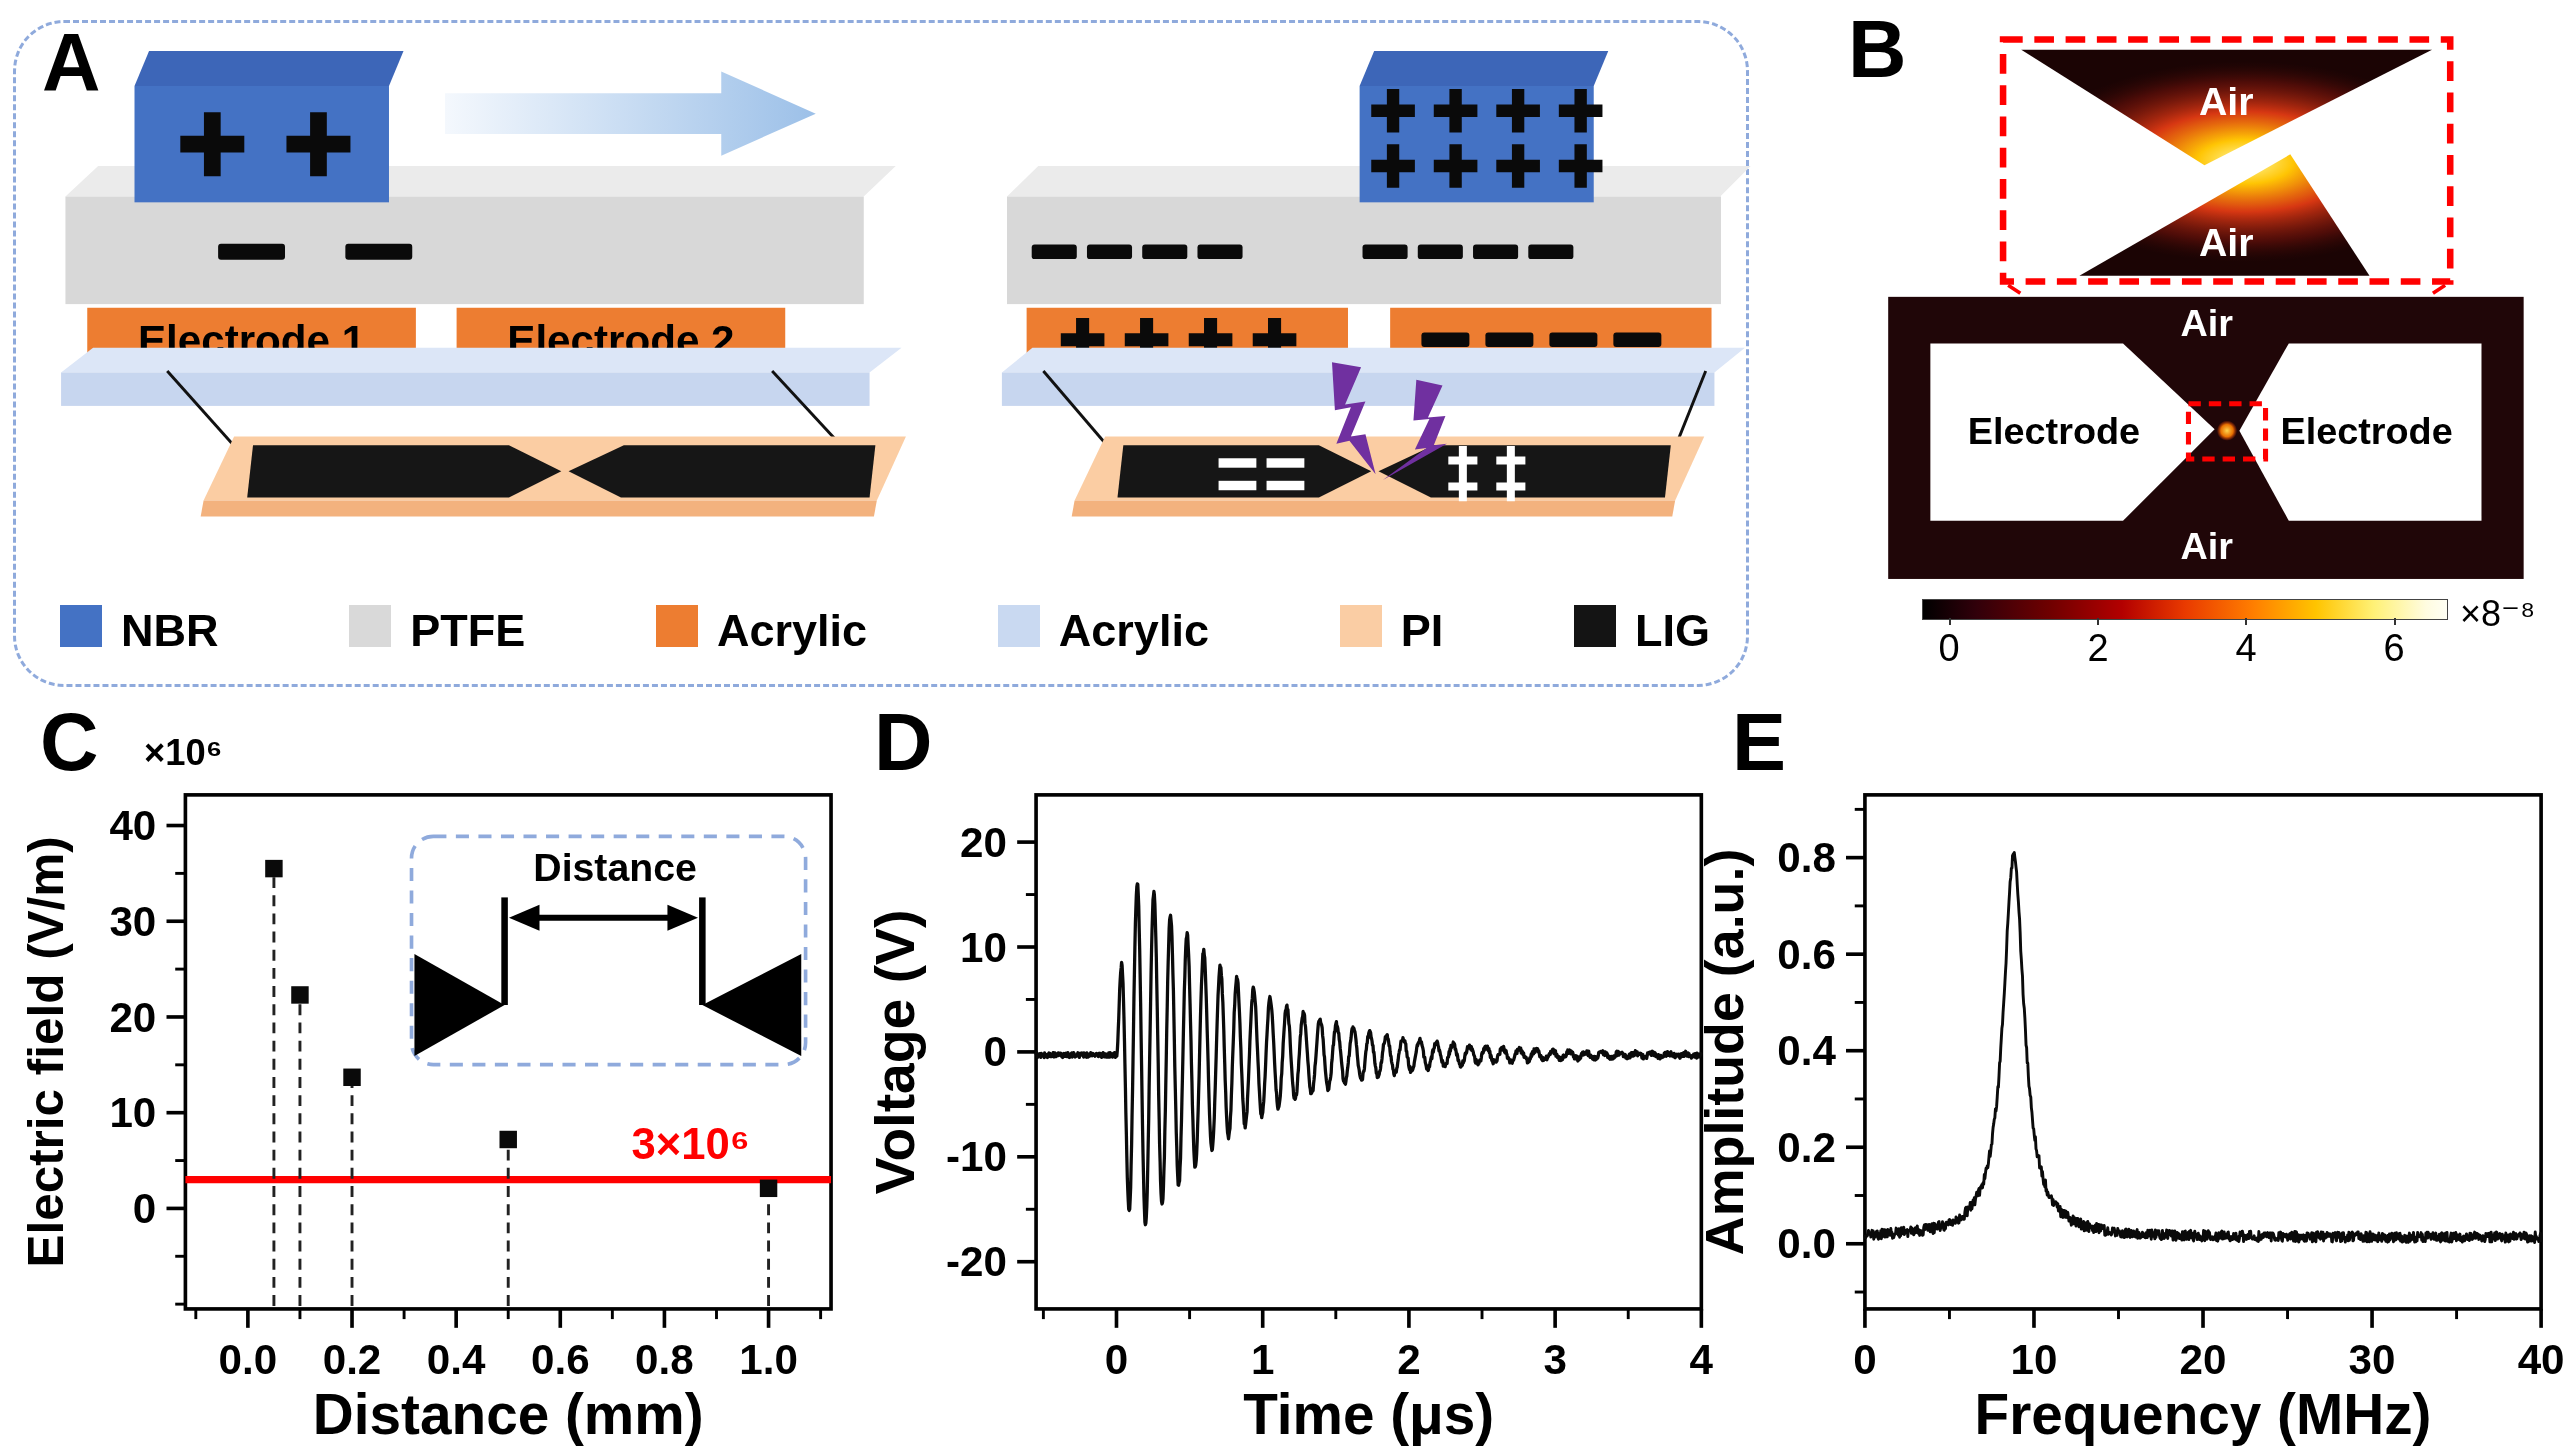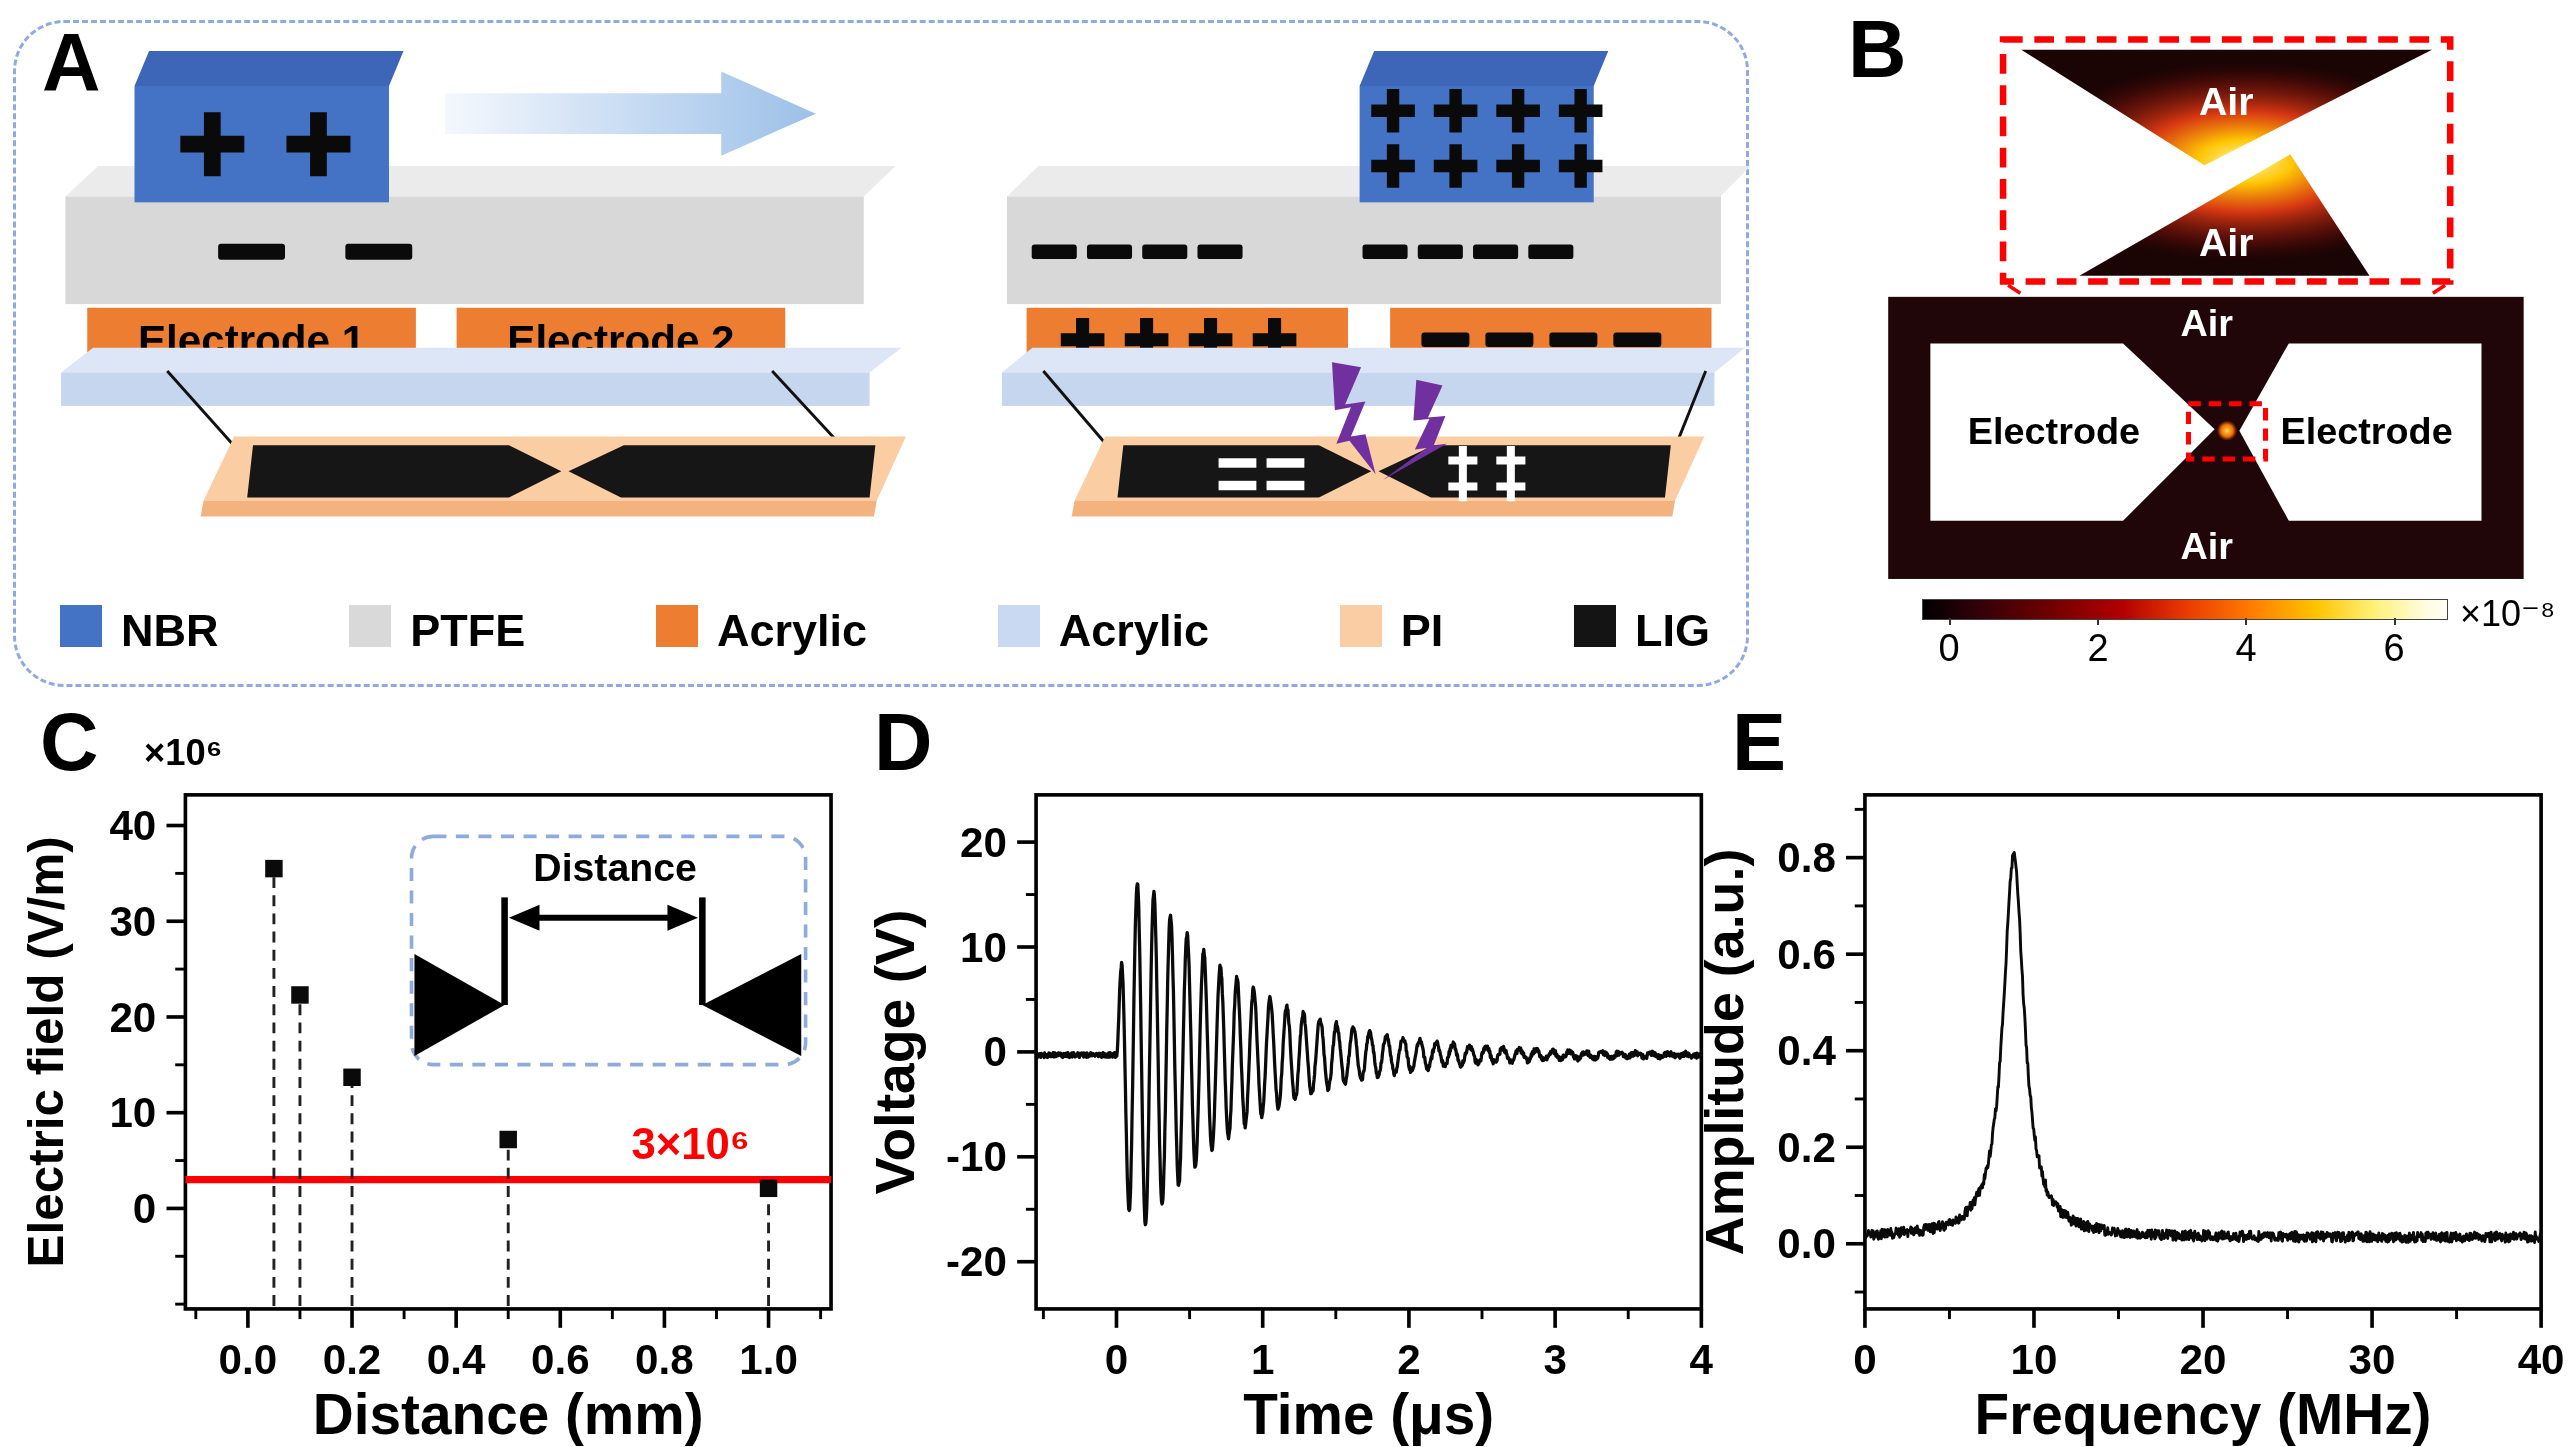--- a/index.html
+++ b/index.html
@@ -325,16 +325,16 @@
 
   <div id="colorbar"></div>
   <div class="cbnotch" style="left:1949px;"></div>
   <div class="cbnotch" style="left:2097px;"></div>
   <div class="cbnotch" style="left:2245px;"></div>
   <div class="cbnotch" style="left:2394px;"></div>
   <div class="cbtick" style="left:1949px;">0</div>
   <div class="cbtick" style="left:2098px;">2</div>
   <div class="cbtick" style="left:2246px;">4</div>
   <div class="cbtick" style="left:2394px;">6</div>
-  <div id="cbexp">×10⁻⁸</div>
+  <div id="cbexp">×8⁻⁸</div>
 
 </div>
 
 
 </body></html>

